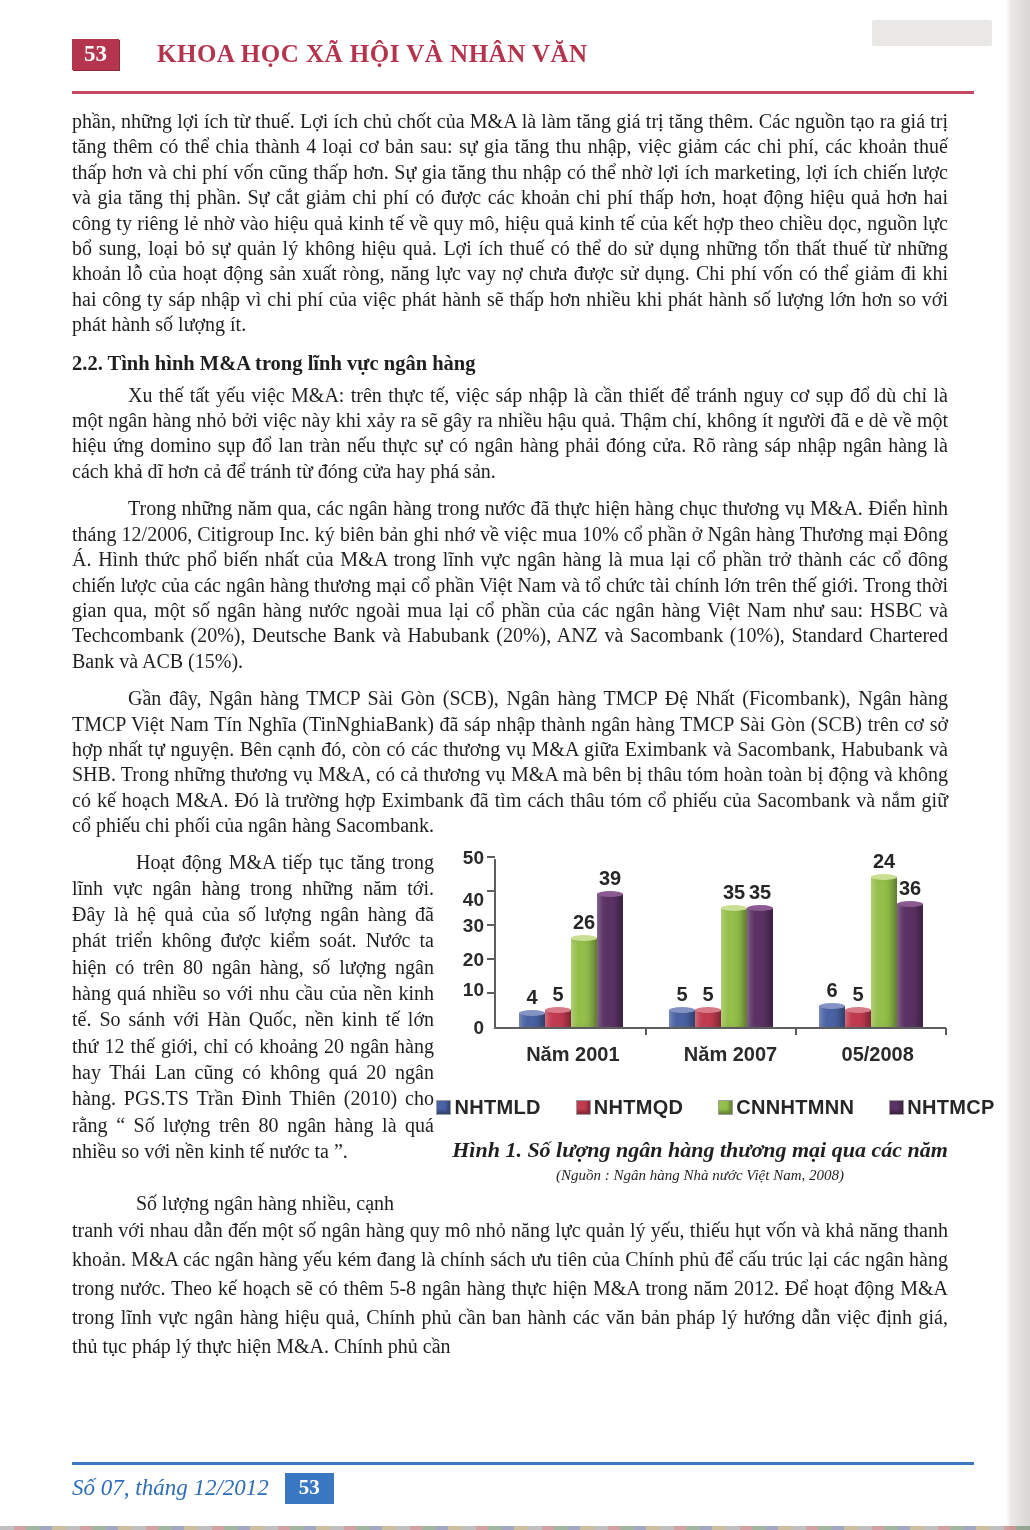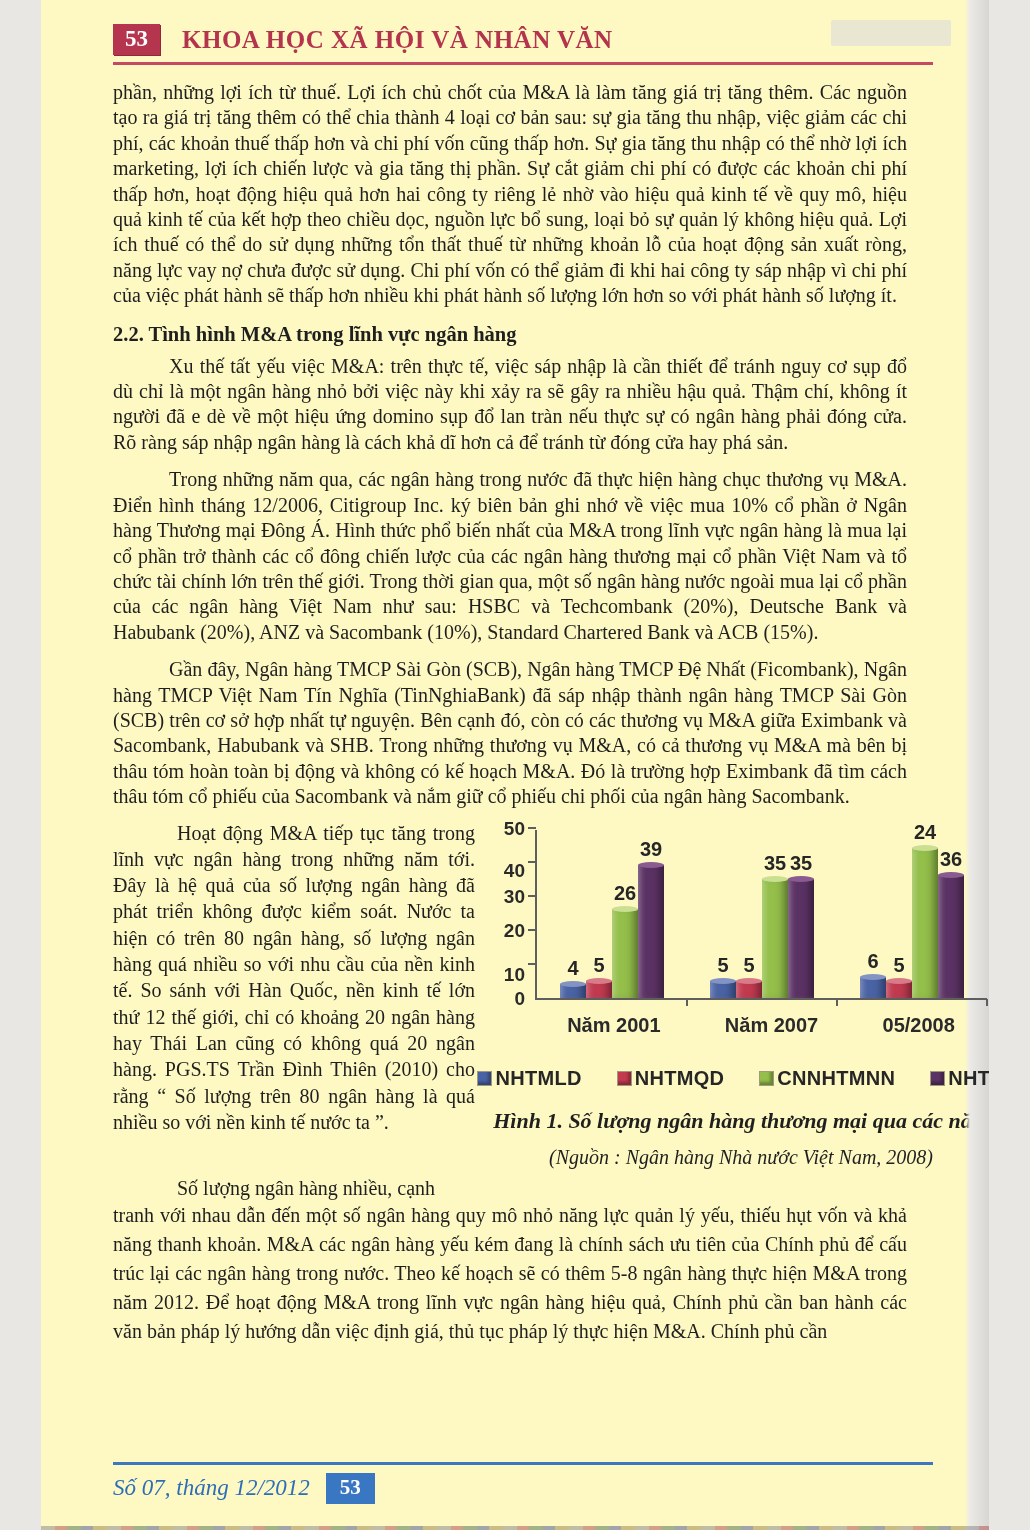--- a/index.html
+++ b/index.html
@@ -1,21 +1,21 @@
 <!DOCTYPE html>
 <html><head>
 <meta charset="utf-8">
 <style>
   html,body{margin:0;padding:0;}
   body{background:#e8e7e4;}
   .page{
     position:relative;
-    width:948px;height:1530px;
+    width:1030px;height:1530px;
     margin:0 auto;
-    background:#fef9c3;
+    background:#ffffff;
     overflow:hidden;
     font-family:"Liberation Serif", serif;
     color:#1f1f1f;
   }
   .scan-edge-right{
     position:absolute;top:0;right:0;bottom:0;width:24px;
     background:linear-gradient(to left,#d7d6d3,#eceae7 80%,rgba(236,234,231,0));
   }
   .scan-artifact-top{
     position:absolute;top:20px;right:38px;width:120px;height:26px;
@@ -31,21 +31,21 @@
   
   header{padding:24px 56px 0 72px;}
   .header-row{display:flex;align-items:center;gap:22px;}
   .pagenum-box{
     background:#b5354f;color:#fff;
     font-weight:bold;font-size:23px;
     padding:3px 12px 5px;line-height:1;
     box-shadow:1px 1px 0 #8e2840;
   }
   .header-title{
-    margin:0;color:#b4344d;
+    margin:16px;color:#b4344d;
     font-size:25px;font-weight:bold;letter-spacing:.5px;
   }
   .header-rule{height:3px;background:#c44a63;margin-top:7px;}
   
   main{padding:0 82px 0 72px;}
   .para{
     margin:0;text-align:justify;
     font-size:20px;line-height:25.4px;
   }
   .indent{text-indent:56px;}
@@ -99,21 +99,21 @@
   .legend{
     display:flex;justify-content:center;align-items:center;
     gap:36px;margin:30px 0 0 30px;
   }
   .legend-item{display:flex;align-items:center;gap:4px;}
   .swatch{width:13px;height:13px;box-shadow:inset -3px -3px 3px rgba(0,0,0,.3),0 0 0 1px rgba(60,60,60,.5);}
   .legend-label{font-size:20px;font-weight:bold;color:#262626;letter-spacing:.3px;}
   
   figcaption{margin-top:18px;text-align:center;}
   .cap-title{font-size:22px;font-weight:bold;font-style:italic;}
-  .cap-src{font-size:20px;font-style:italic;margin-top:12px;}
+  .cap-src{font-size:15px;font-style:italic;margin-top:4px;}
   
   .p6-first{width:362px;text-indent:64px;margin-top:6px;line-height:26.3px;}
   .p6-rest{line-height:29px;}
   
   footer{position:absolute;left:72px;right:56px;bottom:26px;}
   .footer-rule{height:3px;background:#3c78c0;}
   .footer-row{display:flex;justify-content:flex-start;align-items:center;gap:16px;margin-top:8px;}
   .issue{color:#2e6db8;font-style:italic;font-size:23px;}
   .pagenum-box-blue{
     background:#3a77c2;color:#fff;font-weight:bold;font-size:21px;
@@ -147,21 +147,21 @@
     <p class="para indent p4">Gần đây, Ngân hàng TMCP Sài Gòn (SCB), Ngân hàng TMCP Đệ Nhất (Ficombank), Ngân hàng TMCP Việt Nam Tín Nghĩa (TinNghiaBank) đã sáp nhập thành ngân hàng TMCP Sài Gòn (SCB) trên cơ sở hợp nhất tự nguyện. Bên cạnh đó, còn có các thương vụ M&amp;A giữa Eximbank và Sacombank, Habubank và SHB. Trong những thương vụ M&amp;A, có cả thương vụ M&amp;A mà bên bị thâu tóm hoàn toàn bị động và không có kế hoạch M&amp;A. Đó là trường hợp Eximbank đã tìm cách thâu tóm cổ phiếu của Sacombank và nắm giữ cổ phiếu chi phối của ngân hàng Sacombank.</p>
 
     <div class="two-col">
       <p class="para leftcol">Hoạt động M&amp;A tiếp tục tăng trong lĩnh vực ngân hàng trong những năm tới. Đây là hệ quả của số lượng ngân hàng đã phát triển không được kiểm soát. Nước ta hiện có trên 80 ngân hàng, số lượng ngân hàng quá nhiều so với nhu cầu của nền kinh tế. So sánh với Hàn Quốc, nền kinh tế lớn thứ 12 thế giới, chỉ có khoảng 20 ngân hàng hay Thái Lan cũng có không quá 20 ngân hàng. PGS.TS Trần Đình Thiên (2010) cho rằng “ Số lượng trên 80 ngân hàng là quá nhiều so với nền kinh tế nước ta ”.</p>
 
       <figure>
         <div class="chart" id="chart">
             <div class="plot-zone">
               <div class="plot">
                 <div class="ylabel" style="bottom: 0px;">0</div>
-                <div class="ylabel" style="bottom: 24px;">10</div>
+                <div class="ylabel" style="bottom: 38px;">10</div>
                 <div class="ymark" style="bottom: 33px;"></div>
                 <div class="ylabel" style="bottom: 68px;">20</div>
                 <div class="ymark" style="bottom: 67px;"></div>
                 <div class="ylabel" style="bottom: 102px;">30</div>
                 <div class="ymark" style="bottom: 101px;"></div>
                 <div class="ylabel" style="bottom: 128px;">40</div>
                 <div class="ymark" style="bottom: 135px;"></div>
                 <div class="ylabel" style="bottom: 170px;">50</div>
                 <div class="ymark" style="bottom: 169px;"></div>
                 <div class="bmark" style="left: calc(33.3% - 1px);"></div>

